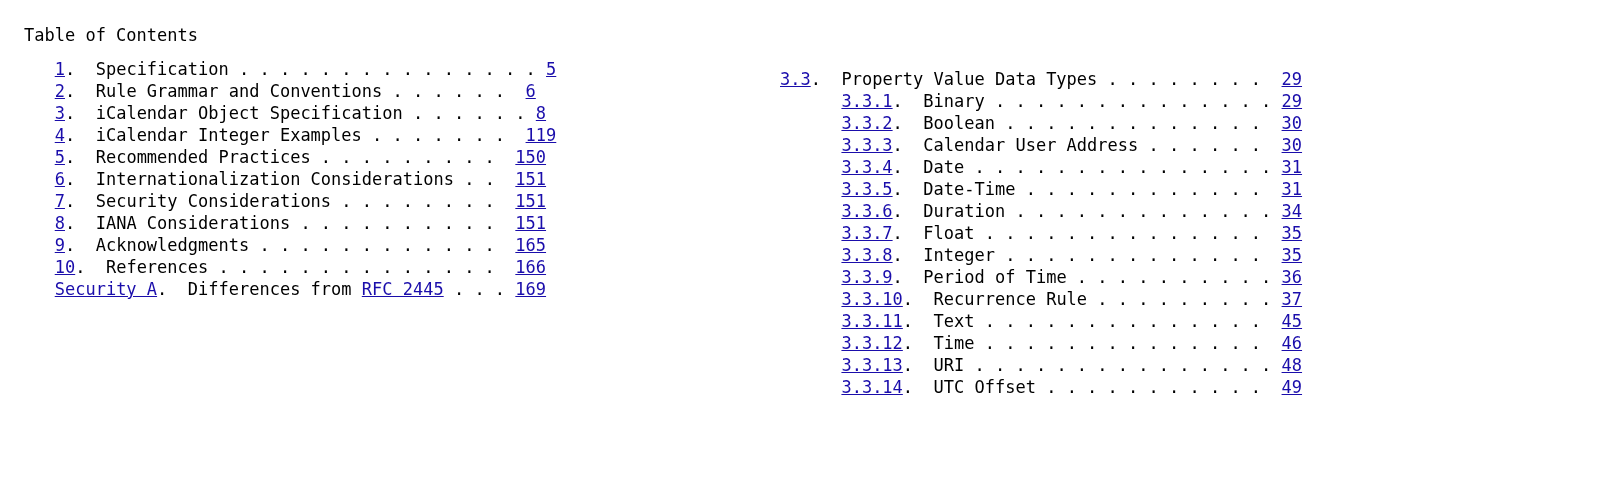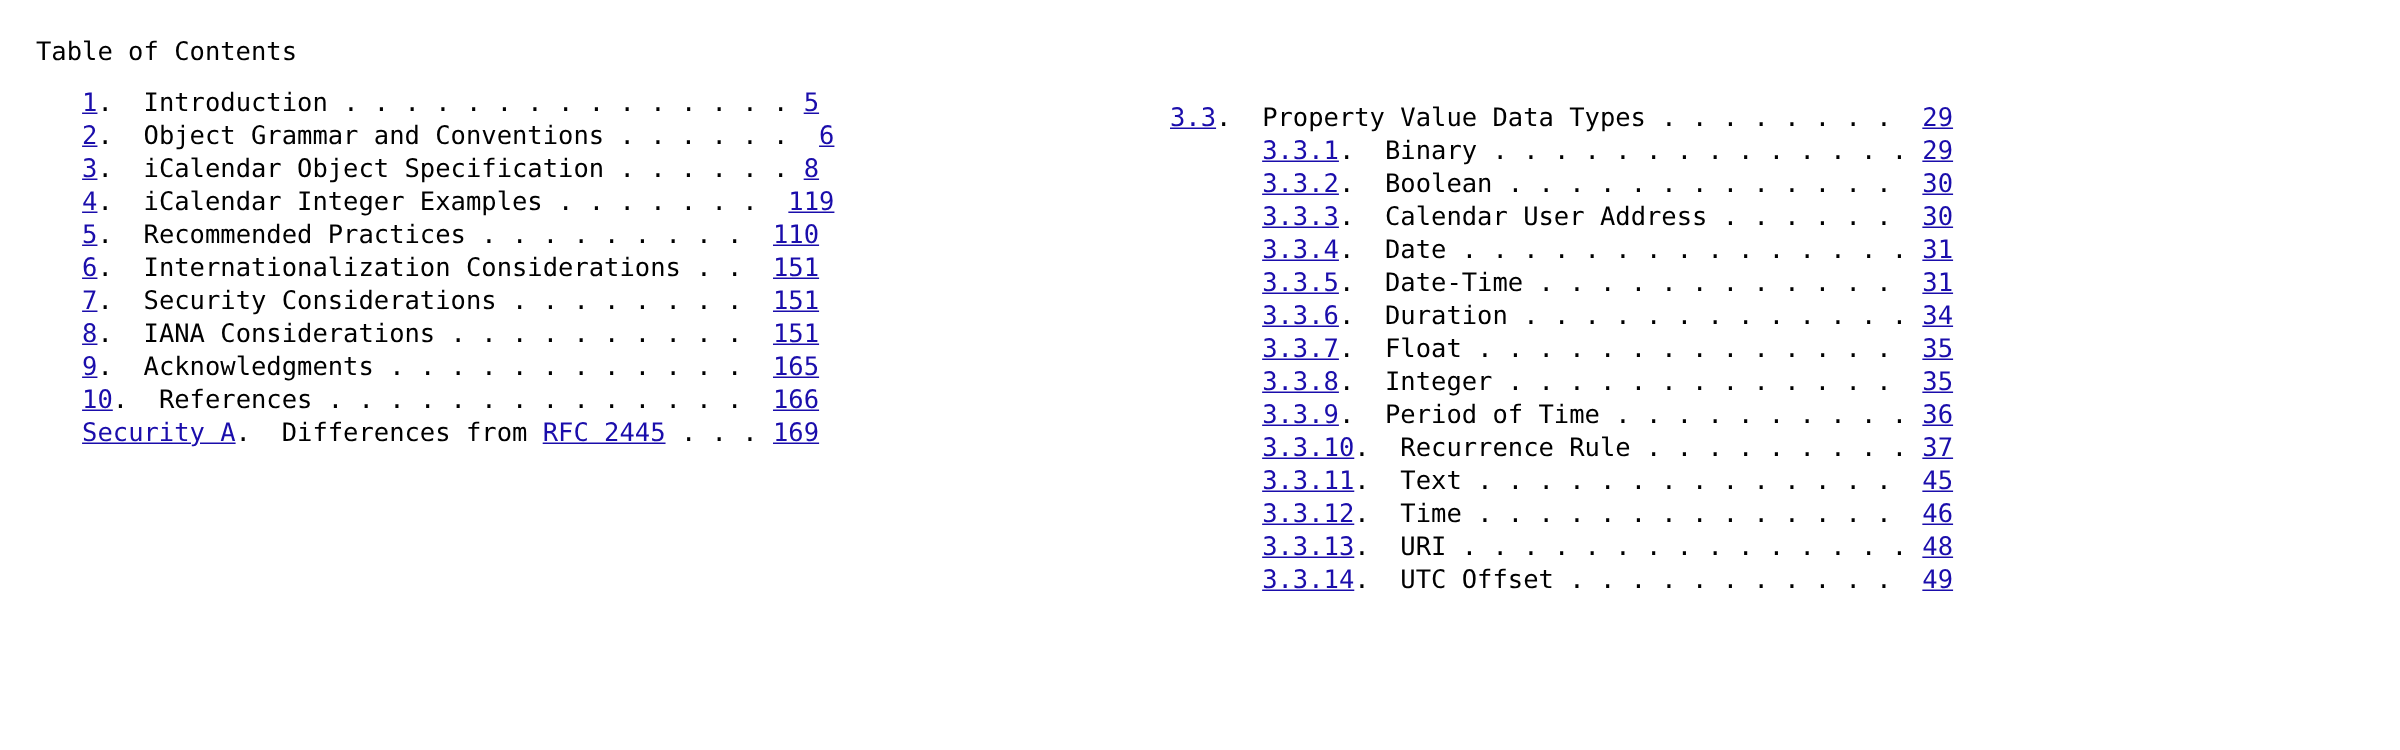--- a/index.html
+++ b/index.html
@@ -39,25 +39,25 @@
     font-weight: normal;
     font-family: inherit;
     white-space: pre;
   }
 </style>
 </head>
 <body>
 
 <div class="page">
   <pre class="heading">Table of Contents</pre>
-  <pre id="left-toc" class="toc">   <a class="link" href="#">1</a>.  <span>Introduction</span> . . . . . . . . . . . . . . . <a class="link" href="#">5</a>
-   <a class="link" href="#">2</a>.  <span>Object Grammar and Conventions</span> . . . . . .  <a class="link" href="#">6</a>
+  <pre id="left-toc" class="toc">   <a class="link" href="#">1</a>.  <span>Specification</span> . . . . . . . . . . . . . . . <a class="link" href="#">5</a>
+   <a class="link" href="#">2</a>.  <span>Rule Grammar and Conventions</span> . . . . . .  <a class="link" href="#">6</a>
    <a class="link" href="#">3</a>.  <span>iCalendar Object Specification</span> . . . . . . <a class="link" href="#">8</a>
    <a class="link" href="#">4</a>.  <span>iCalendar Integer Examples</span> . . . . . . .  <a class="link" href="#">119</a>
-   <a class="link" href="#">5</a>.  <span>Recommended Practices</span> . . . . . . . . .  <a class="link" href="#">110</a>
+   <a class="link" href="#">5</a>.  <span>Recommended Practices</span> . . . . . . . . .  <a class="link" href="#">150</a>
    <a class="link" href="#">6</a>.  <span>Internationalization Considerations</span> . .  <a class="link" href="#">151</a>
    <a class="link" href="#">7</a>.  <span>Security Considerations</span> . . . . . . . .  <a class="link" href="#">151</a>
    <a class="link" href="#">8</a>.  <span>IANA Considerations</span> . . . . . . . . . .  <a class="link" href="#">151</a>
    <a class="link" href="#">9</a>.  <span>Acknowledgments</span> . . . . . . . . . . . .  <a class="link" href="#">165</a>
    <a class="link" href="#">10</a>.  <span>References</span> . . . . . . . . . . . . . .  <a class="link" href="#">166</a>
    <a class="link" href="#">Security A</a>.  <span>Differences from </span><a class="link" href="#">RFC 2445</a> . . . <a class="link" href="#">169</a></pre>
   <pre id="right-toc" class="toc col-right"><a class="link" href="#">3.3</a>.  <span>Property Value Data Types</span> . . . . . . . .  <a class="link" href="#">29</a>
       <a class="link" href="#">3.3.1</a>.  <span>Binary</span> . . . . . . . . . . . . . . <a class="link" href="#">29</a>
       <a class="link" href="#">3.3.2</a>.  <span>Boolean</span> . . . . . . . . . . . . .  <a class="link" href="#">30</a>
       <a class="link" href="#">3.3.3</a>.  <span>Calendar User Address</span> . . . . . .  <a class="link" href="#">30</a>

